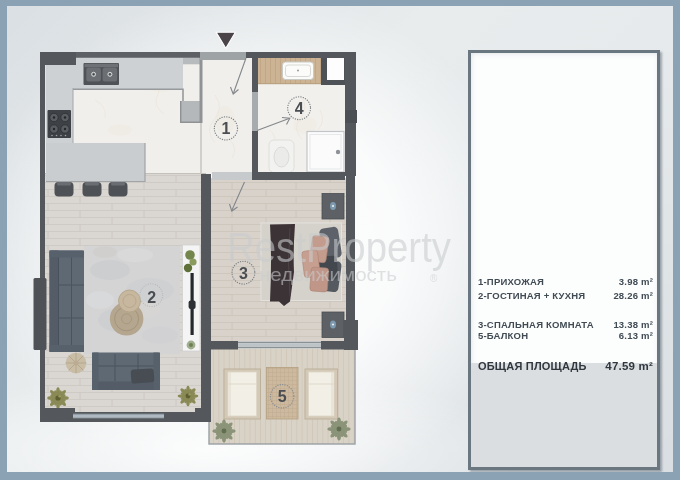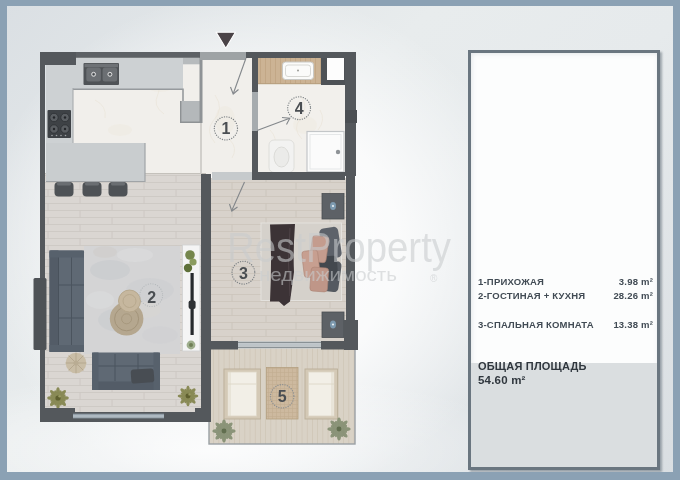--- a/index.html
+++ b/index.html
@@ -360,19 +360,23 @@
         <span>3.98 m²</span>
       </div>
     <div class="row" style="top:236.6px;">
         <span>2-ГОСТИНАЯ + КУХНЯ</span>
         <span>28.26 m²</span>
       </div>
     <div class="row" style="top:249.6px;margin-top:16px;">
         <span>3-СПАЛЬНАЯ КОМНАТА</span>
         <span>13.38 m²</span>
       </div>
-    <div class="trow" style="top:305.5px;flex-direction:column;">
+    <div class="row" style="top:276.6px;">
+        <span>5-БАЛКОН</span>
+        <span>6.13 m²</span>
+      </div>
+    <div class="trow" style="top:305.5px;">
         <span>ОБЩАЯ ПЛОЩАДЬ</span>
-        <span class="v">54.60 m²</span>
+        <span class="v">47.59 m²</span>
       </div>
   </div>
   <div id="frame"></div>
 </div>
 
 </body></html>

